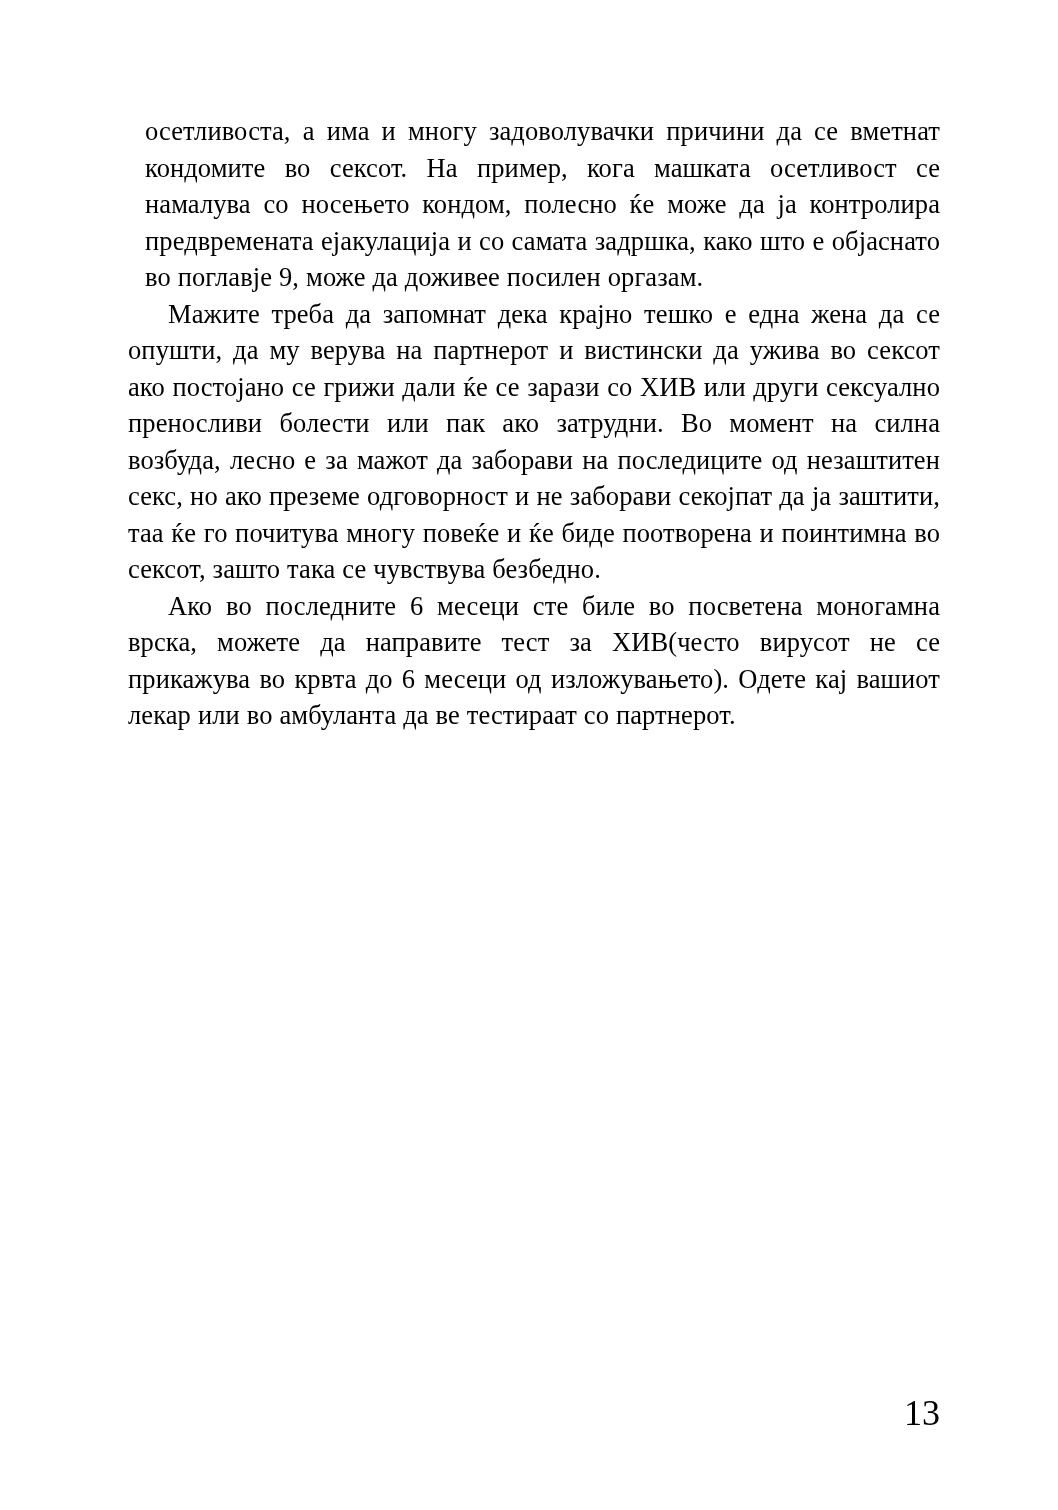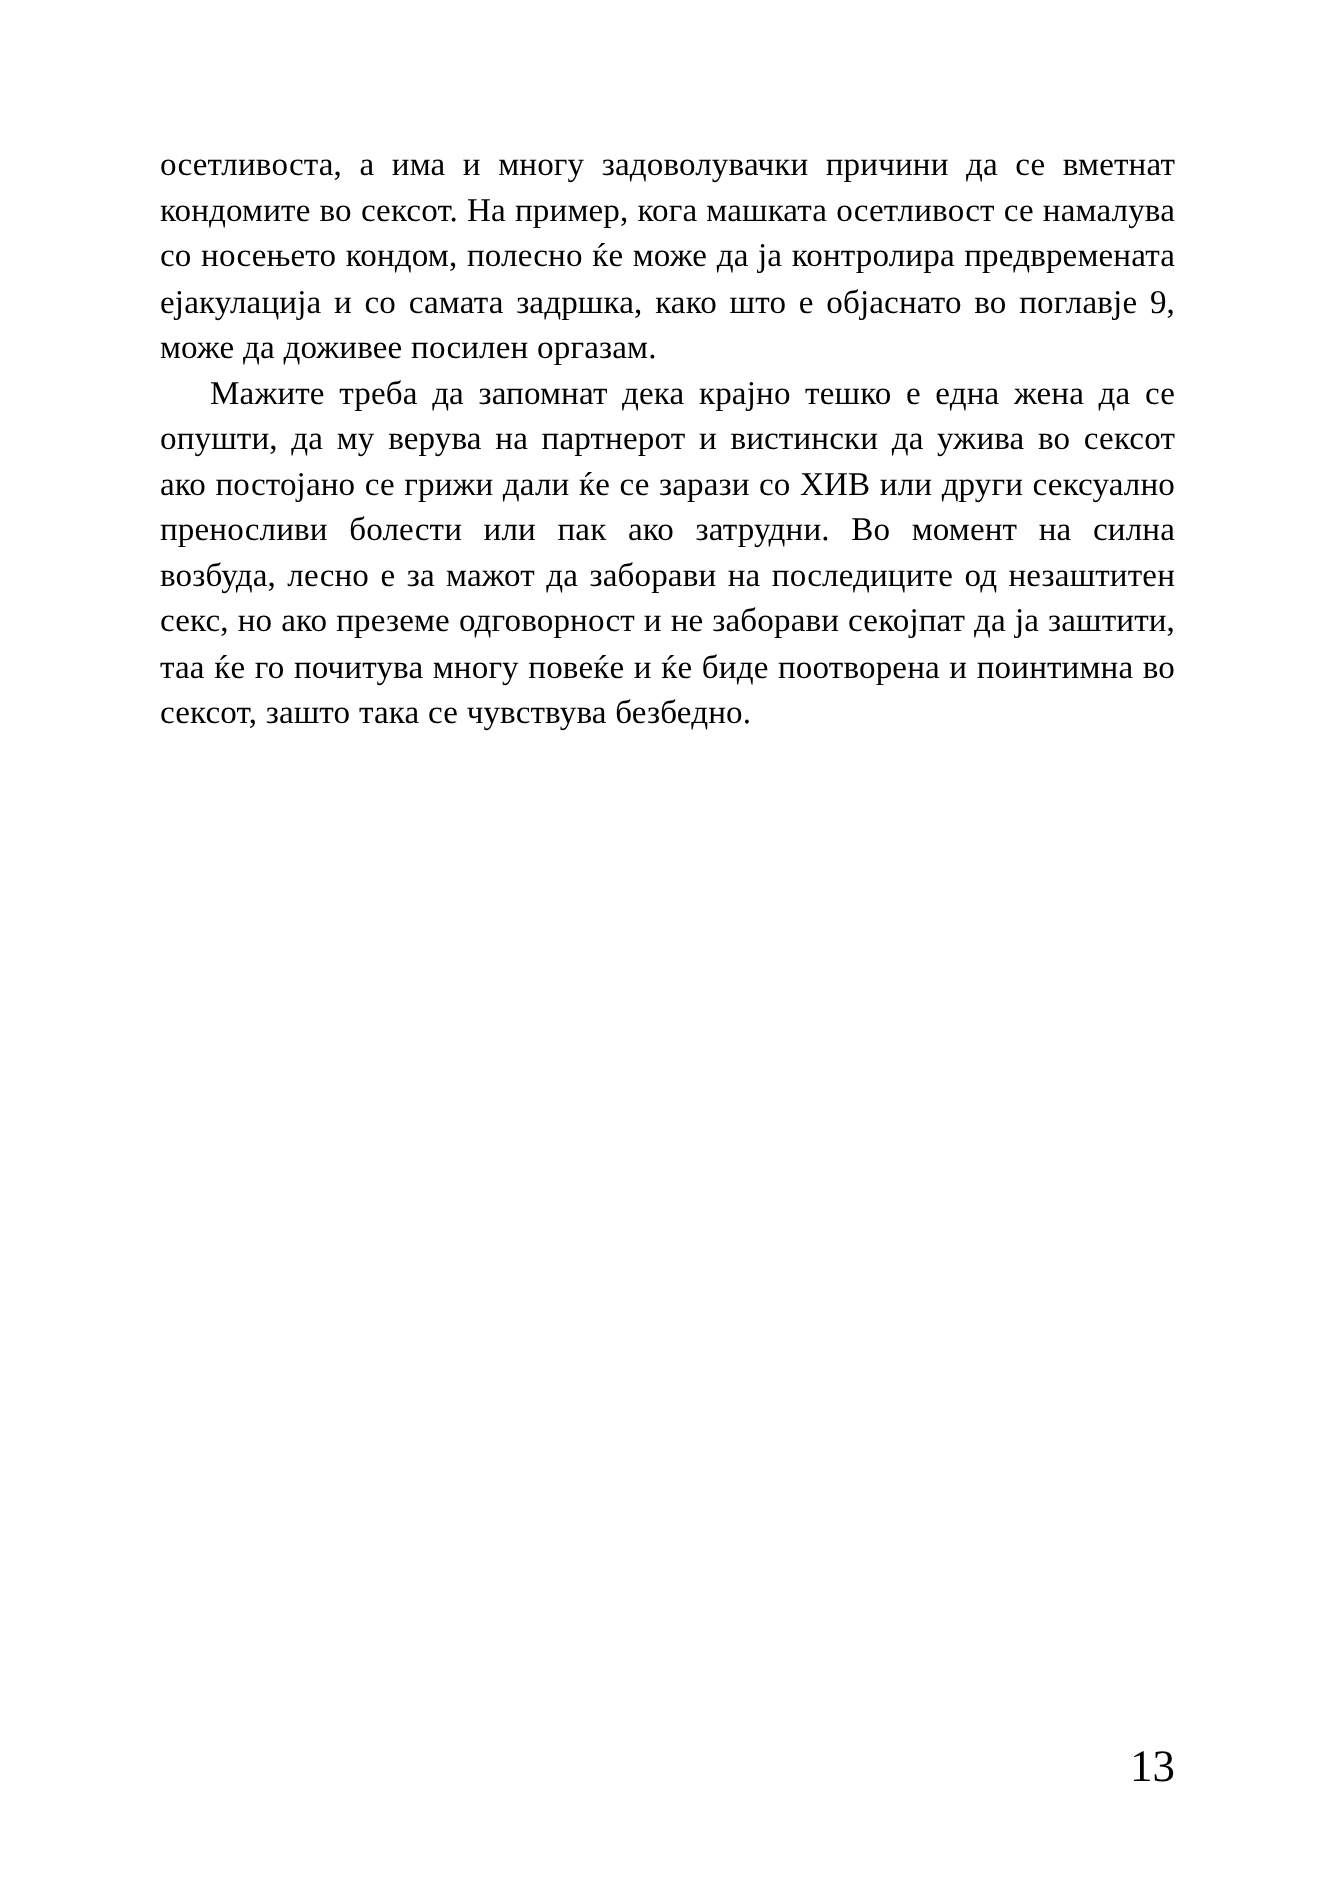--- a/index.html
+++ b/index.html
@@ -31,20 +31,21 @@
     line-height: 36.5px;
     text-align: justify;
     text-justify: inter-word;
     letter-spacing: 0.1px;
     word-spacing: 0.2px;
     hyphens: none;
     -webkit-hyphens: none;
   }
   .para.continuation {
     text-indent: 0;
+    margin-left: 17px;
   }
   .para.indented {
     text-indent: 40px;
   }
   .para:last-child {
     text-align: justify;
   }
   
   .page-number {
     position: absolute;
@@ -57,17 +58,18 @@
   }
 </style>
 </head>
 <body>
 
 <div class="page">
 
   <div class="text-block">
     <p class="para continuation">осетливоста, а има и многу задоволувачки причини да се вметнат кондомите во сексот. На пример, кога машката осетливост се намалува со носењето кондом, полесно ќе може да ја контролира предвремената ејакулација и со самата задршка, како што е објаснато во поглавје 9, може да доживее посилен оргазам.</p>
     <p class="para indented">Мажите треба да запомнат дека крајно тешко е една жена да се опушти, да му верува на партнерот и вистински да ужива во сексот ако постојано се грижи дали ќе се зарази со ХИВ или други сексуално преносливи болести или пак ако затрудни. Во момент на силна возбуда, лесно е за мажот да заборави на последиците од незаштитен секс, но ако преземе одговорност и не заборави секојпат да ја заштити, таа ќе го почитува многу повеќе и ќе биде поотворена и поинтимна во сексот, зашто така се чувствува безбедно.</p>
+    <p class="para indented">Ако во последните 6 месеци сте биле во посветена моногамна врска, можете да направите тест за ХИВ(често вирусот не се прикажува во крвта до 6 месеци од изложувањето). Одете кај вашиот лекар или во амбуланта да ве тестираат со партнерот.</p>
   </div>
 
   <div class="page-number">13</div>
 
 </div>
 
 </body></html>

